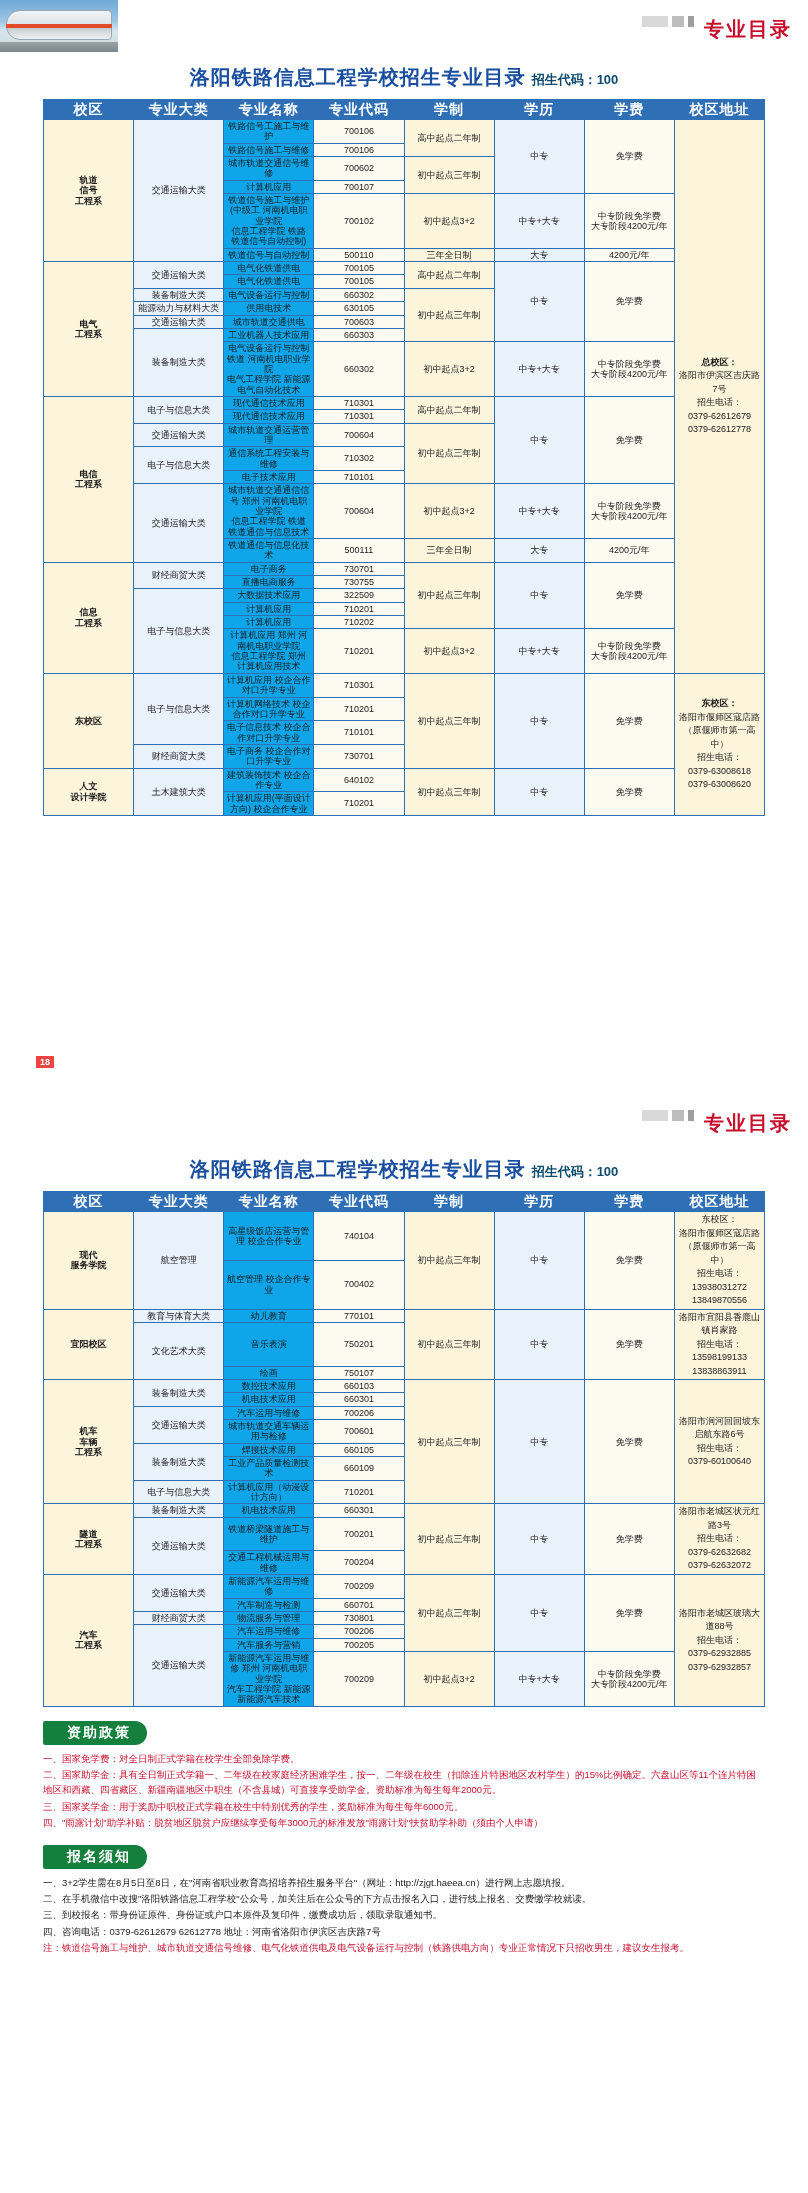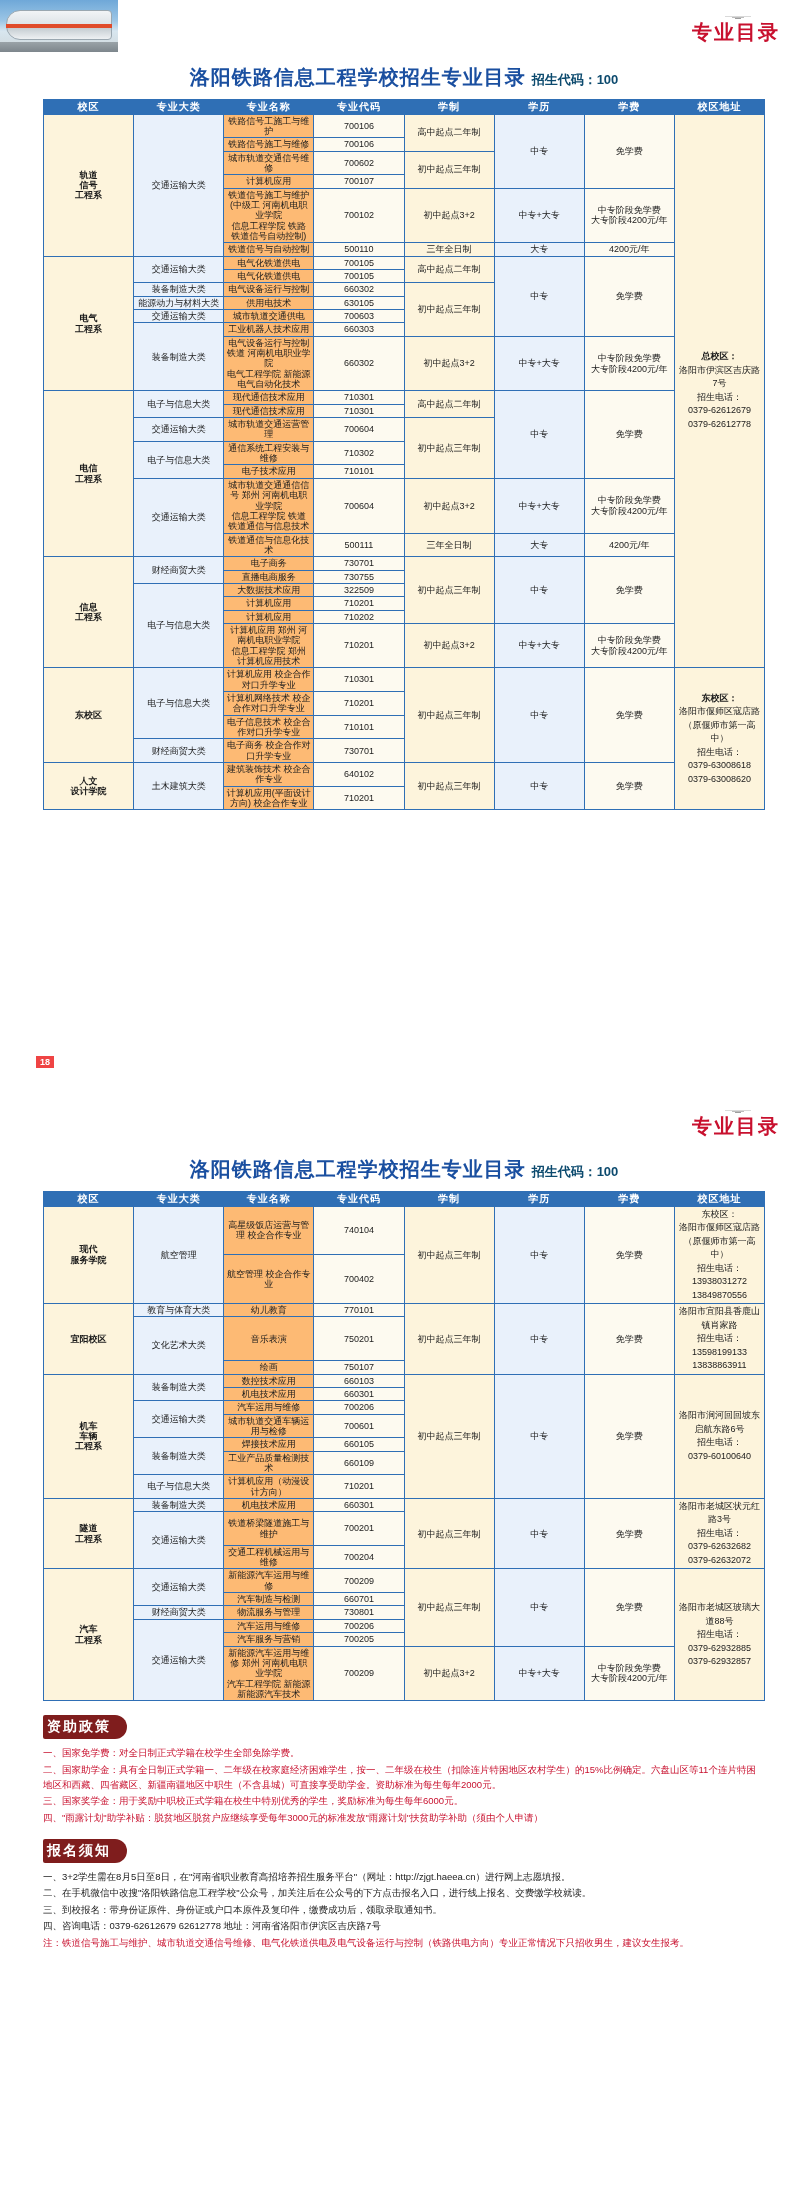--- a/index.html
+++ b/index.html
@@ -41,25 +41,23 @@
   }
   .topbar .photo .stripe {
     position:absolute; left:6px; top:24px; width:106px; height:4px; background:#e04b2a;
   }
   .topbar .photo .rail {
     position:absolute; left:0; bottom:0; width:118px; height:10px;
     background: linear-gradient(180deg,#9aa3a8,#7d868c);
   }
   .title-strip {
     position: absolute;
-    right: 14px; top: 16px;
+    right: 2px; top: 16px;
     display: flex;
-    align-items: center;
     height: 30px;
-    flex-direction: column;
   }
   .title-strip .bar-seg {
     height: 11px;
     margin-right: 4px;
   }
   .seg1 { width: 26px; background: #d9d9d9; }
   .seg2 { width: 12px; background: #bdbdbd; }
   .seg3 { width: 6px;  background: #9e9e9e; }
   .strip-title {
     font-size: 20px;
@@ -110,27 +108,27 @@
     border: 1px solid #2f6fb5;
     text-align: center;
     vertical-align: middle;
     padding: 1px 2px;
     color: #1b1b1b;
   }
   table.major thead th {
     background: #2f6fb5;
     color: #ffffff;
     font-weight: bold;
-    font-size: 10px;
-    height: 14px;
+    font-size: 14px;
+    height: 20px;
     letter-spacing: 1px;
   }
   td.campus   { background: #fdf4dc; font-weight: bold; width: 40px; }
   td.group    { background: #e9f1fb; width: 78px; }
-  td.mname    { background: #fdba74; width: 208px; text-align: left; padding-left: 6px; }
+  td.mname    { background: #0ea5e9; width: 208px; text-align: left; padding-left: 6px; }
   td.mname.ctr{ text-align: center; padding-left: 2px; }
   td.mcode    { background: #fdfaf0; width: 56px; }
   td.years    { background: #fdf4dc; width: 76px; }
   td.level    { background: #e9f1fb; width: 44px; }
   td.fee      { background: #fdfaf0; width: 90px; }
   td.addr     { background: #fdf4dc; width: 128px; font-size: 9px; line-height:1.5; }
   .addr-title { font-weight: bold; }
 
   
   .pagenum {
@@ -144,26 +142,26 @@
     font-weight: bold;
   }
 
   
   .section {
     width: 722px;
     margin: 14px auto 0 auto;
   }
   .sec-head {
     display: inline-block;
-    background: #7f1d1d;
+    background: #15803d;
     color: #fff;
     font-size: 14px;
     font-weight: bold;
     letter-spacing: 2px;
-    padding: 3px 16px 3px 4px;
+    padding: 3px 16px 3px 24px;
     border-radius: 2px 12px 12px 2px;
   }
   .sec-body {
     margin-top: 6px;
     font-size: 9.5px;
     line-height: 1.62;
     color: #1b1b1b;
   }
   .sec-body p { margin: 0 0 1px 0; }
   .red { color: #c8102e; }

